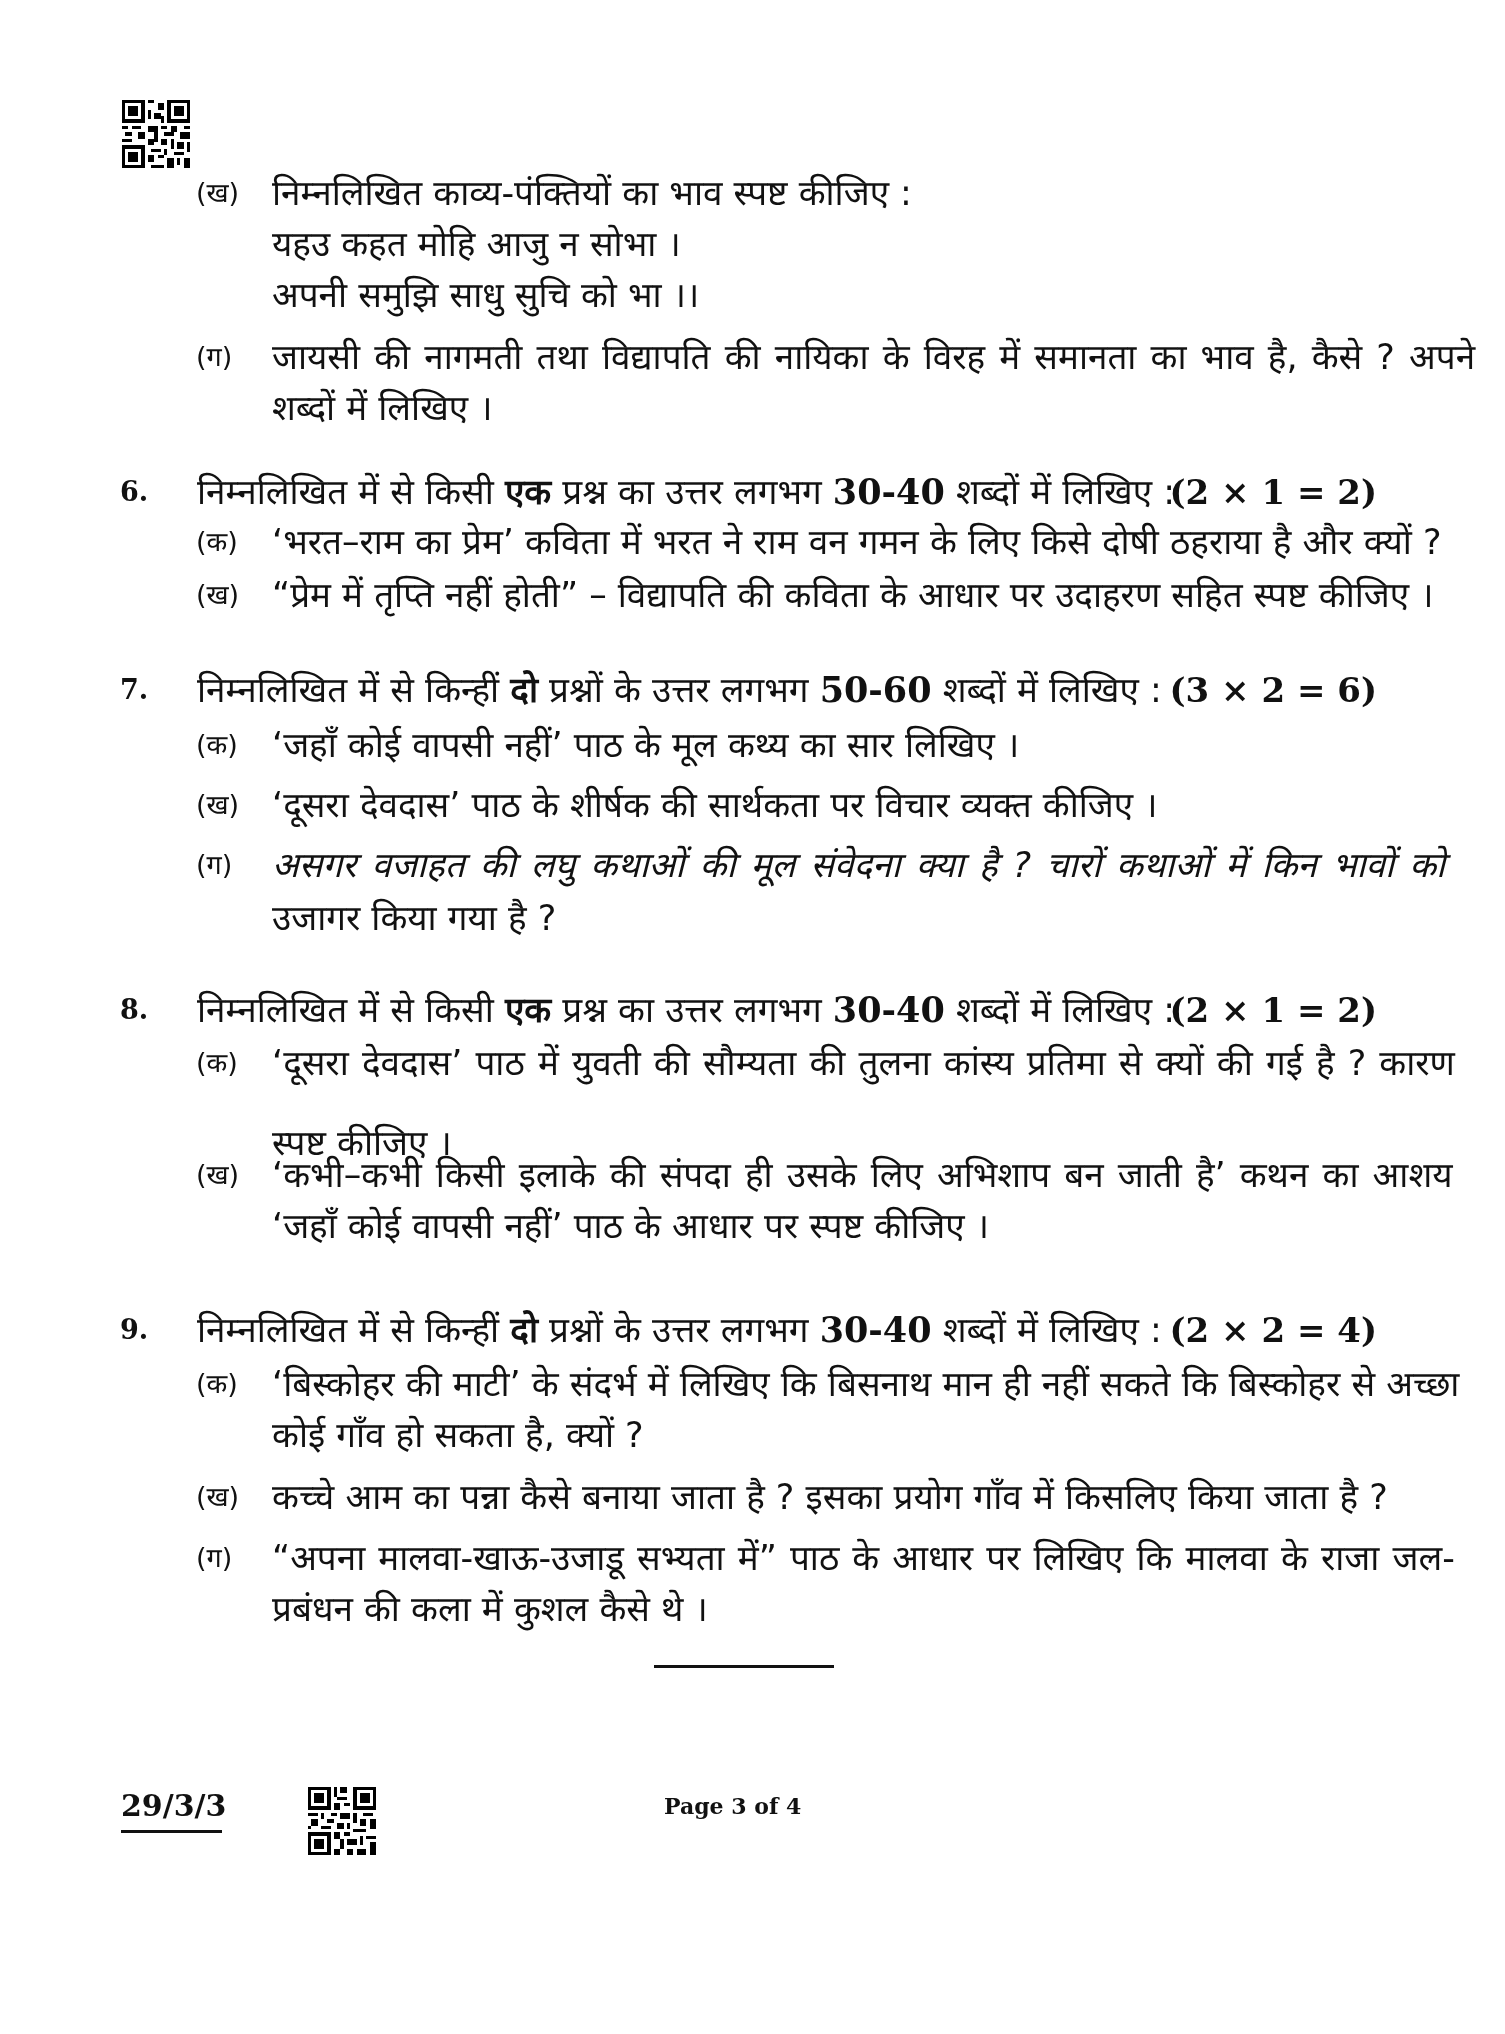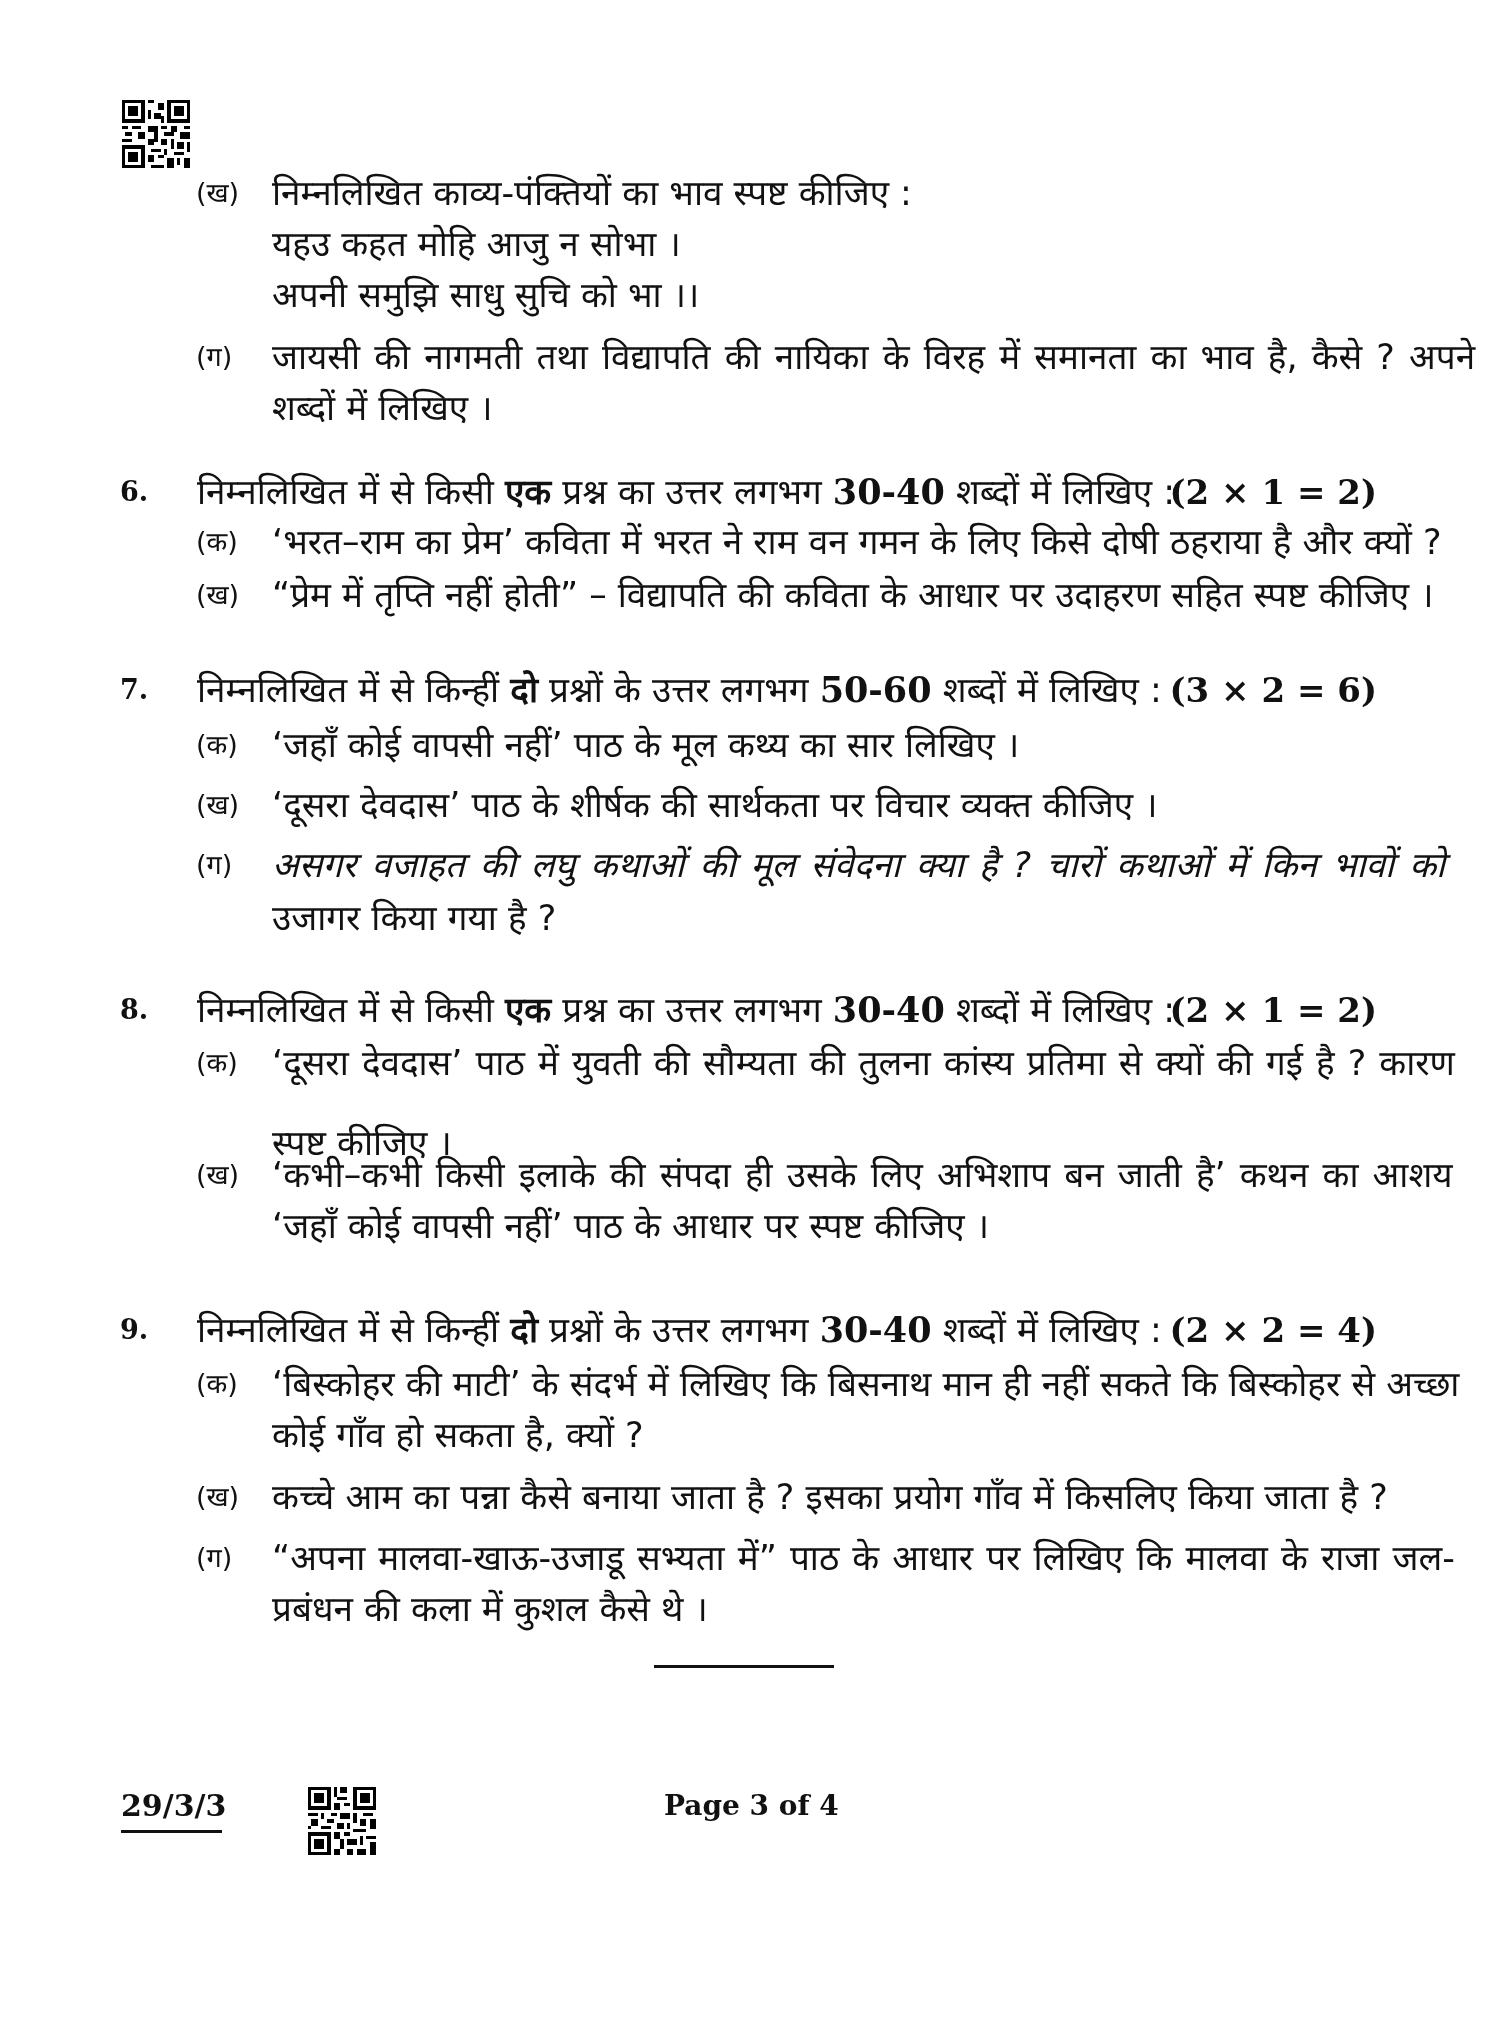--- a/index.html
+++ b/index.html
@@ -10,21 +10,21 @@
   .qtext { left: 197px; }
   .sublabel { position: absolute; left: 196px; font-size: 27px; line-height: 40px; white-space: nowrap; }
   .subtext { left: 272px; }
   .marks { position: absolute; right: 128px; font-family: "DejaVu Serif", serif; font-weight: bold; font-size: 34px; line-height: 40px; white-space: nowrap; }
   b.num { font-family: "DejaVu Serif", serif; font-weight: bold; }
   .qr { position: absolute; width: 68px; height: 68px; }
   .qr svg { width: 100%; height: 100%; display: block; }
   .divider { position: absolute; left: 654px; top: 1665px; width: 180px; height: 3px; background: #111; }
   .footer-code { position: absolute; left: 121px; top: 1788px; font-family: "DejaVu Serif", serif; font-weight: bold; font-size: 30px; line-height: 36px; }
   .footer-underline { position: absolute; left: 121px; top: 1830px; width: 101px; height: 3px; background: #111; }
-  .page-num { position: absolute; left: 664px; top: 1788px; font-family: "DejaVu Serif", serif; font-weight: bold; font-size: 28px; line-height: 36px; white-space: nowrap; }
+  .page-num { position: absolute; left: 664px; top: 1788px; font-family: "DejaVu Serif", serif; font-weight: bold; font-size: 22px; line-height: 36px; white-space: nowrap; }
 </style>
 </head>
 <body>
 
 <div class="qr" style="left:122px; top:100px;">
   <svg viewBox="0 0 21 21" shape-rendering="crispEdges">
     <rect x="0" y="0" width="21" height="21" fill="#fff"></rect>
     <path fill="#000" d="M0 0h7v7H0z M1 1v5h5V1z M2 2h3v3H2z
       M14 0h7v7h-7z M15 1v5h5V1z M16 2h3v3h-3z
       M0 14h7v7H0z M1 15v5h5v-5z M2 16h3v3H2z

